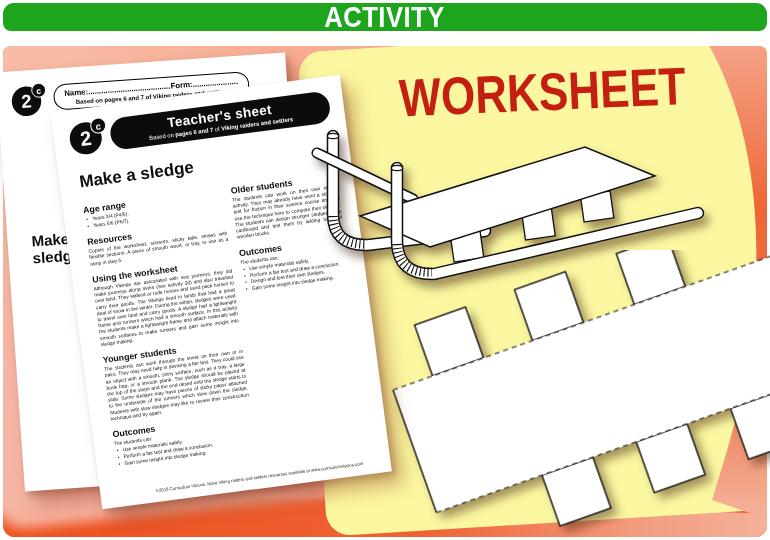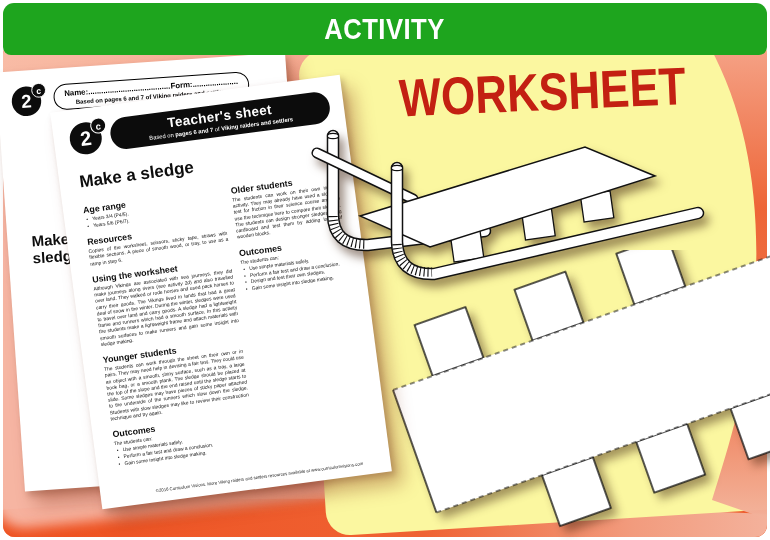--- a/index.html
+++ b/index.html
@@ -1,19 +1,19 @@
 <!DOCTYPE html>
 <html><head>
 <meta charset="utf-8">
 <style>
   html,body{margin:0;padding:0;background:#ffffff;}
   *{box-sizing:border-box;font-family:"Liberation Sans",sans-serif;}
   .card{position:relative;width:770px;height:540px;background:#ffffff;border-radius:14px;overflow:hidden;}
   
-  .header{position:absolute;left:3px;right:3px;top:3px;height:52px;background:#1ea51e;
+  .header{position:absolute;left:3px;right:3px;top:3px;height:28px;background:#1ea51e;
           border-radius:11px 11px 8px 8px;display:flex;align-items:center;justify-content:center;z-index:6;}
   .header-title{color:#ffffff;font-weight:bold;font-size:27px;letter-spacing:.5px;transform:scale(.95,1.12);}
   
   .main{position:absolute;left:3px;right:3px;top:46px;bottom:3px;border-radius:8px 8px 12px 12px;
         overflow:hidden;background:#ee5b2b;z-index:0;}
   .bg-svg{position:absolute;left:-3px;top:-46px;width:770px;height:540px;display:block;}
   
   .worksheet-title{position:absolute;left:398px;top:68px;z-index:1;color:#c32012;font-weight:bold;
         font-size:49px;letter-spacing:0;transform:rotate(-2.5deg) scale(.9,1.08);transform-origin:left top;white-space:nowrap;}
   

